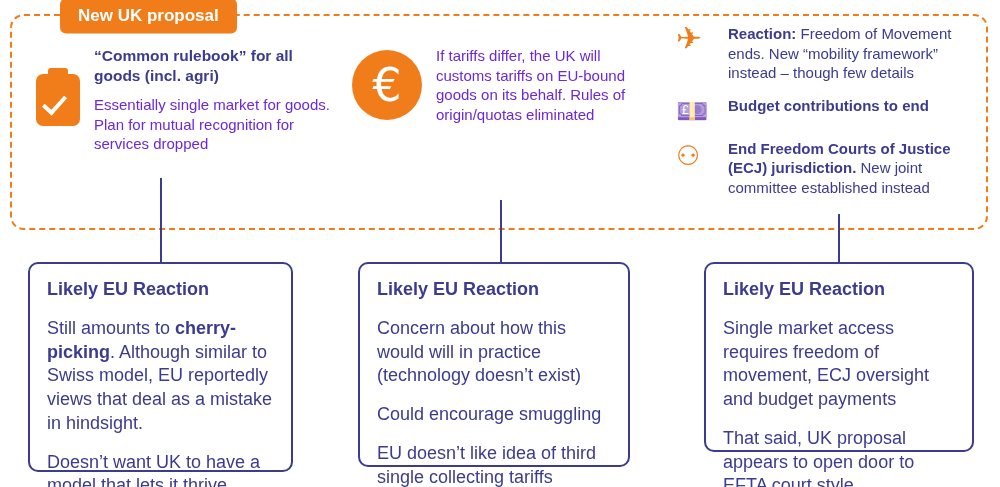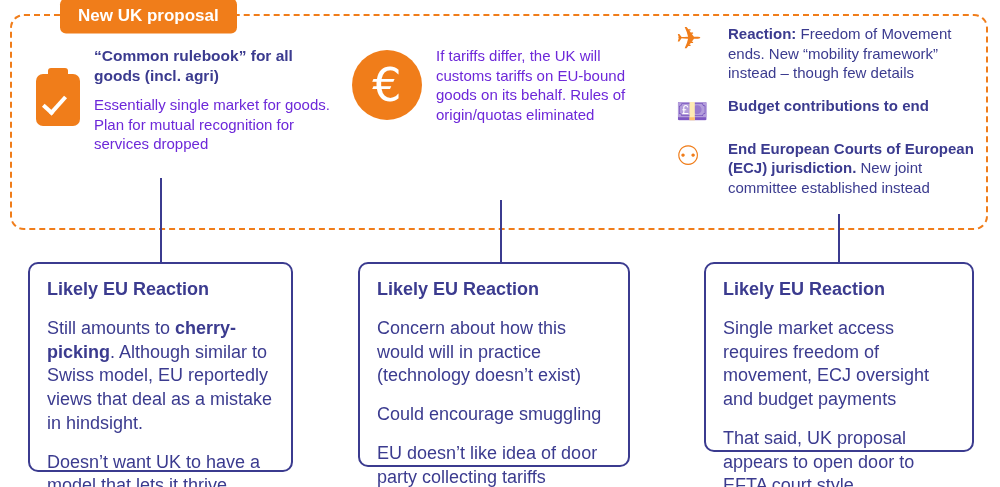--- a/index.html
+++ b/index.html
@@ -241,41 +241,41 @@
       <div class="mini-text">
         <b>Budget contributions to end</b><span></span>
       </div>
     </div>
 
     <div class="mini-row">
       <div class="col-icon">
         <div class="seal ic">⚇</div>
       </div>
       <div class="mini-text">
-        <b>End European Courts of European (ECJ) jurisdiction.</b><span> New joint committee established instead</span>
+        <b>End Freedom Courts of Justice (ECJ) jurisdiction.</b><span> New joint committee established instead</span>
       </div>
     </div>
 
   </div>
 
   <div class="conn conn-1"></div>
   <div class="conn conn-2"></div>
   <div class="conn conn-3"></div>
 
   <div class="card card-1">
     <p class="card-title">Likely EU Reaction</p>
     <p><span>Still amounts to </span><b>cherry-picking</b><span>. Although similar to Swiss model, EU reportedly views that deal as a mistake in hindsight.</span></p>
     <p><span>Doesn’t want UK to have a model that lets it thrive economically after Brexit, encouraging single to do same</span></p>
   </div>
 
   <div class="card card-2">
     <p class="card-title">Likely EU Reaction</p>
     <p><span>Concern about how this would will in practice (technology doesn’t exist)</span></p>
     <p><span>Could encourage smuggling</span></p>
-    <p><span>EU doesn’t like idea of door party collecting tariffs</span></p>
+    <p><span>EU doesn’t like idea of third single collecting tariffs</span></p>
   </div>
 
   <div class="card card-3">
     <p class="card-title">Likely EU Reaction</p>
     <p><span>Single market access requires freedom of movement, ECJ oversight and budget payments</span></p>
     <p><span>That said, UK proposal appears to open door to EFTA court style compromise on ECJ point.</span></p>
   </div>
 
 </div>
 

